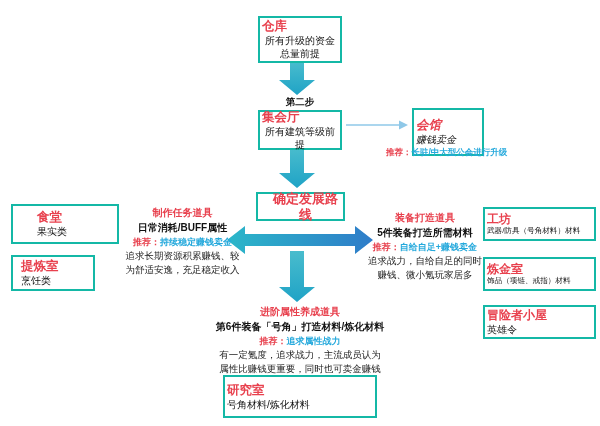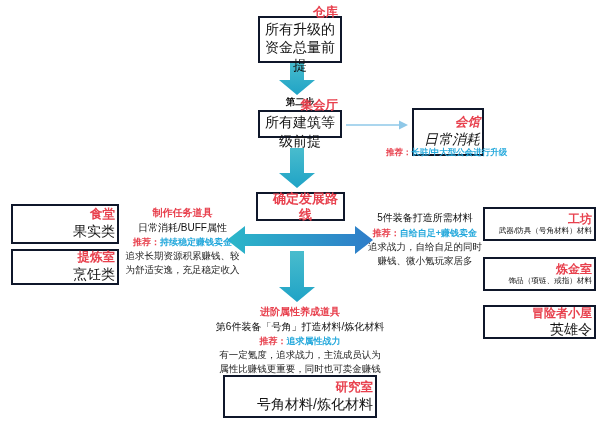--- a/index.html
+++ b/index.html
@@ -5,32 +5,32 @@
   html,body{margin:0;padding:0;background:#fff;}
   .canvas{
     position:relative;width:600px;height:426px;background:#ffffff;overflow:hidden;
     font-family:"Liberation Sans","DejaVu Sans",sans-serif;color:#1a1a1a;
   }
   .step-label{
     position:absolute;width:90px;text-align:center;
     font-size:9.5px;font-weight:bold;color:#111;
   }
   .box{
-    position:absolute;background:#fff;border:2px solid #0f172a;box-sizing:border-box;
-    display:flex;flex-direction:column;align-items:flex-end;justify-content:center;
+    position:absolute;background:#fff;border:2px solid #14b8a6;box-sizing:border-box;
+    display:flex;flex-direction:column;align-items:flex-start;justify-content:center;
     text-align:center;padding:1px 2px;
   }
   .box-title{color:var(--accent_red,#e8414e);font-weight:bold;font-size:12.5px;line-height:1.2;}
   .box-title--small{font-size:12px;}
-  .box-desc{color:#141414;font-size:14px;line-height:1.3;}
+  .box-desc{color:#141414;font-size:10px;line-height:1.3;}
   .box-desc--tiny{font-size:7.6px;white-space:nowrap;}
   .decision .box-title{font-size:13px;}
   .branch{position:absolute;text-align:center;}
   .branch-title{font-size:10px;font-weight:bold;color:var(--accent_red,#e8414e);line-height:14.5px;}
-  .branch-subtitle{font-size:10px;font-weight:normal;color:#111;line-height:14.5px;white-space:nowrap;}
+  .branch-subtitle{font-size:10px;font-weight:bold;color:#111;line-height:14.5px;white-space:nowrap;}
   .branch-recommend{font-size:9px;line-height:14px;white-space:nowrap;}
   .rec-prefix{color:var(--accent_red,#e8414e);font-weight:bold;}
   .rec-text{color:var(--accent_cyan,#25a9dc);font-weight:bold;}
   .branch-body{font-size:9.5px;color:#222;line-height:14px;margin:0 auto;font-family:Liberation Serif, serif;}
   .branch-body--narrow{max-width:118px;}
   .branch-body--wide{max-width:165px;}
   .guild-recommend{
     position:absolute;left:386px;top:146px;width:180px;text-align:left;
     font-size:8.5px;line-height:12px;white-space:nowrap;
   }
@@ -71,44 +71,44 @@
   </svg>
 
   <div class="step-label" style="left:255px;top:2px;margin-top:24px;">第一步</div>
   <div class="step-label" style="left:255px;top:96px;">第二步</div>
 
   <div class="box" style="left:258px;top:16px;width:84px;height:47px;">
     <div class="box-title">仓库</div>
     <div class="box-desc">所有升级的资金总量前提</div>
   </div>
 
-  <div class="box" style="left:258px;top:110px;width:84px;height:28px;">
+  <div class="box" style="left:258px;top:110px;width:84px;height:40px;">
     <div class="box-title">集会厅</div>
     <div class="box-desc">所有建筑等级前提</div>
   </div>
 
   <div class="box" style="left:412px;top:108px;width:72px;height:48px;font-style:italic;">
     <div class="box-title">会馆</div>
-    <div class="box-desc">日常消耗</div>
+    <div class="box-desc">赚钱卖金</div>
   </div>
 
   <div class="guild-recommend">
     <span class="rec-prefix">推荐：</span><span class="rec-text">长驻/中大型公会进行升级</span>
   </div>
 
   <div class="box decision" style="left:256px;top:192px;width:89px;height:29px;border-width:2.5px;padding-left:12px;">
     <div class="box-title">确定发展路线</div>
   </div>
 
   <div class="box" style="left:11px;top:204px;width:108px;height:40px;padding-left:24px;">
     <div class="box-title">食堂</div>
     <div class="box-desc">果实类</div>
   </div>
 
-  <div class="box" style="left:11px;top:249px;width:108px;height:36px;padding-left:8px;">
+  <div class="box" style="left:11px;top:255px;width:84px;height:36px;padding-left:8px;">
     <div class="box-title">提炼室</div>
     <div class="box-desc">烹饪类</div>
   </div>
 
   <div class="box" style="left:483px;top:207px;width:113px;height:34px;">
     <div class="box-title box-title--small">工坊</div>
     <div class="box-desc box-desc--tiny">武器/防具（号角材料）材料</div>
   </div>
 
   <div class="box" style="left:483px;top:305px;width:113px;height:34px;">
@@ -129,20 +129,21 @@
   <div class="branch" style="left:115px;top:206px;width:135px;">
     <div class="branch-title">制作任务道具</div>
     <div class="branch-subtitle">日常消耗/BUFF属性</div>
     <div class="branch-recommend">
       <span class="rec-prefix">推荐：</span><span class="rec-text">持续稳定赚钱卖金</span>
     </div>
     <div class="branch-body branch-body--narrow">追求长期资源积累赚钱、较为舒适安逸，充足稳定收入</div>
   </div>
 
   <div class="branch" style="left:358px;top:211px;width:134px;">
+    <div class="branch-title">装备打造道具</div>
     <div class="branch-subtitle">5件装备打造所需材料</div>
     <div class="branch-recommend">
       <span class="rec-prefix">推荐：</span><span class="rec-text">自给自足+赚钱卖金</span>
     </div>
     <div class="branch-body branch-body--narrow">追求战力，自给自足的同时赚钱、微小氪玩家居多</div>
   </div>
 
   <div class="branch" style="left:205px;top:305px;width:190px;">
     <div class="branch-title">进阶属性养成道具</div>
     <div class="branch-subtitle">第6件装备「号角」打造材料/炼化材料</div>

